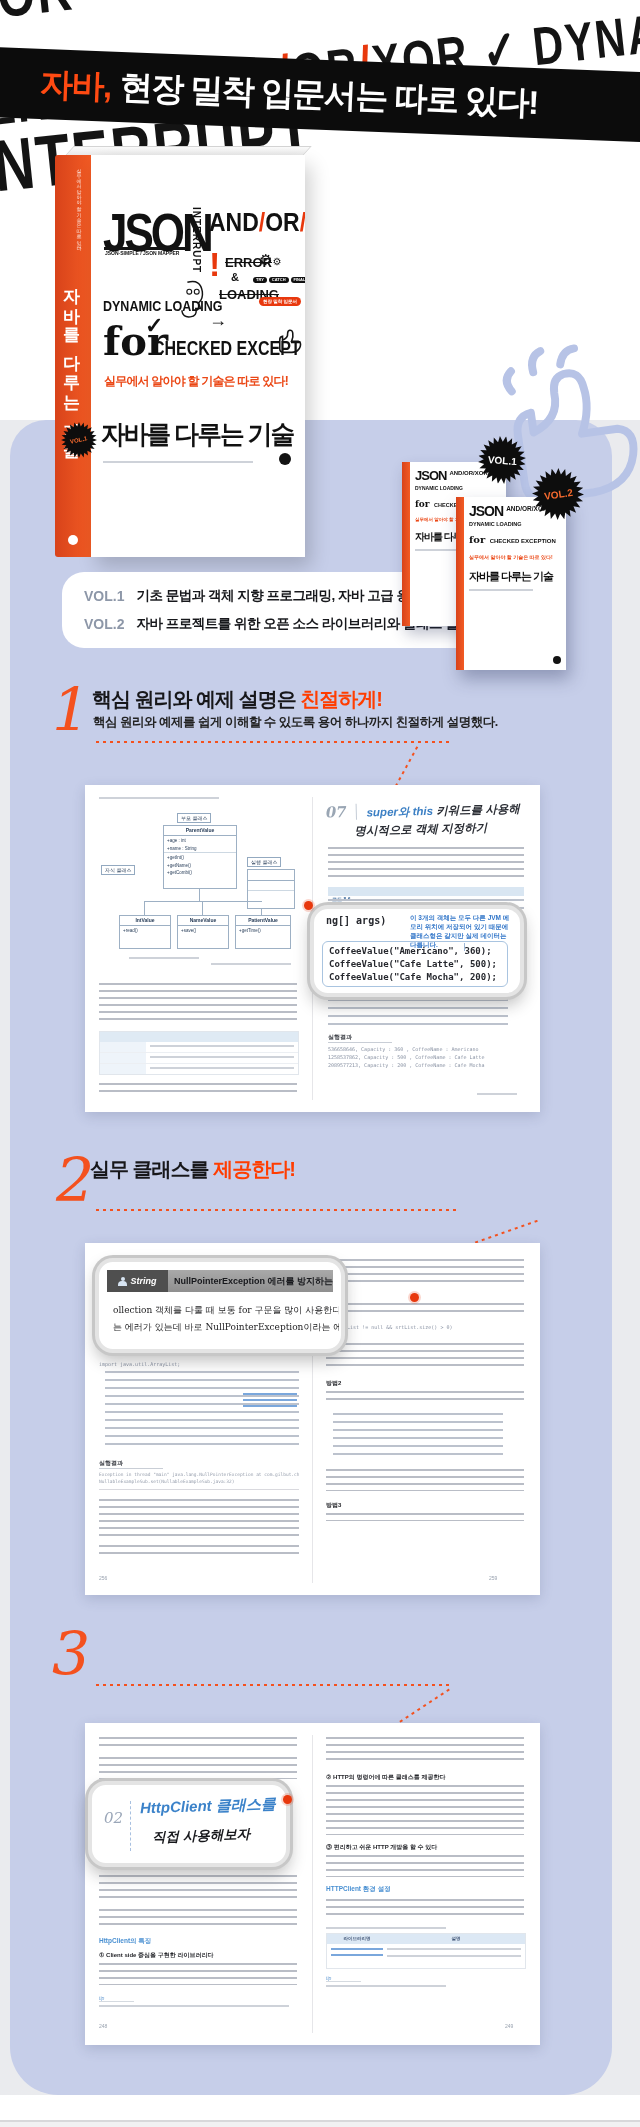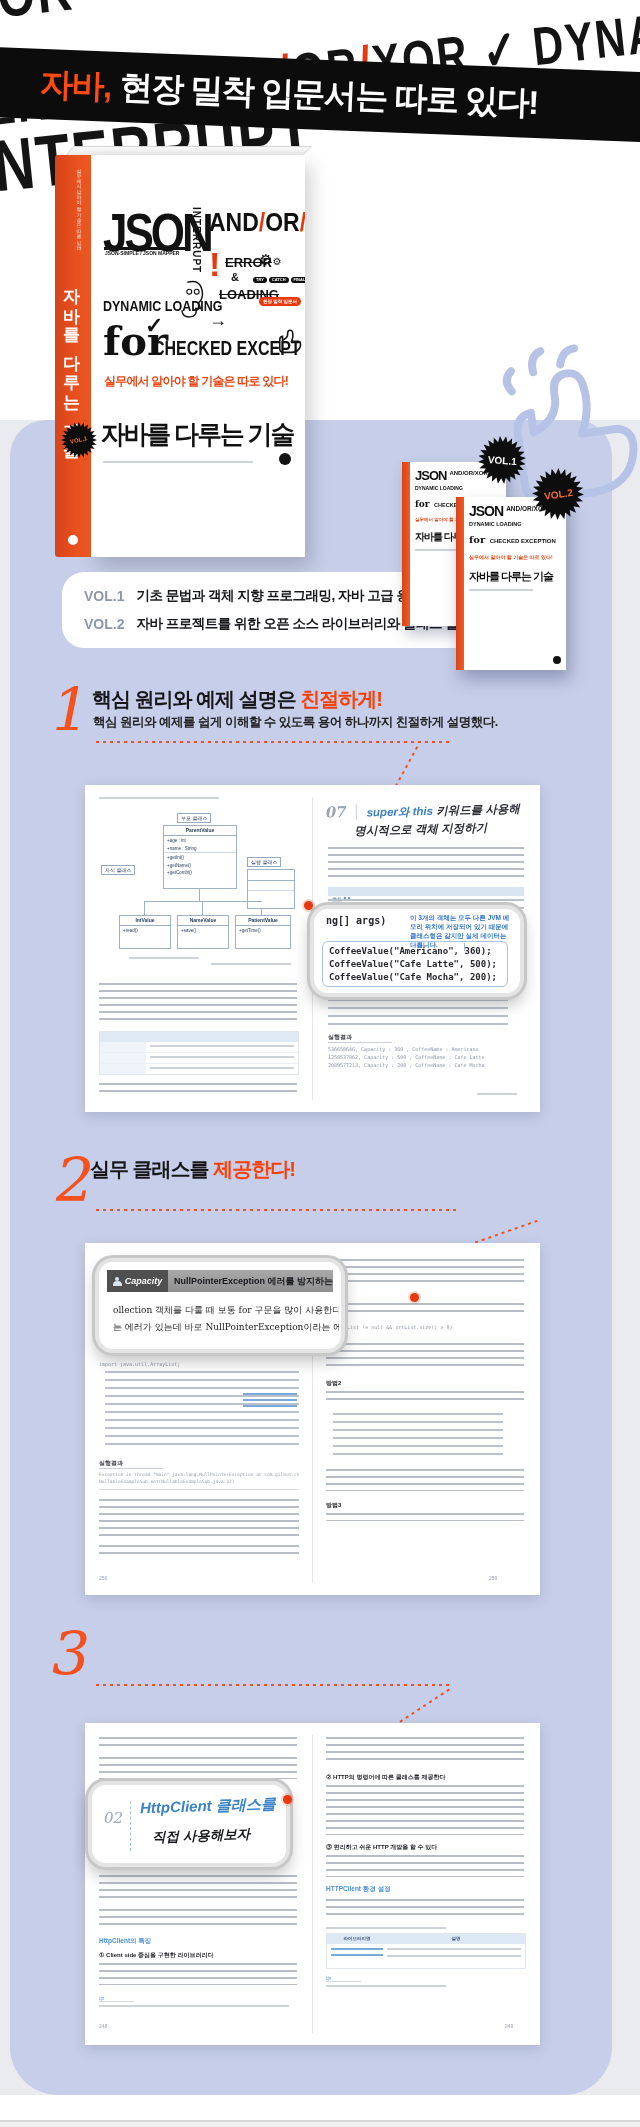--- a/index.html
+++ b/index.html
@@ -288,21 +288,21 @@
   <div class="abs dot-h" style="left:540px;top:1222px;width:224px;transform:rotate(160.7deg);"></div>
 
   <div class="abs page" style="left:85px;top:1243px;width:455px;height:352px;">
     <div class="pgdiv"></div>
 
     <div class="abs lines" style="left:14px;top:30px;width:40px;height:30px;"></div>
     <div class="bubble abs" style="left:10px;top:15px;width:250px;height:95px;z-index:3;">
       <div class="abs" style="left:8px;top:8px;right:8px;height:22px;background:linear-gradient(#a9a9a9,#8f8f8f);display:flex;align-items:center;">
         <div style="width:64px;height:100%;background:#4f4f4f;display:flex;align-items:center;justify-content:center;gap:3px;">
           <span class="person"></span>
-          <span class="hand" style="font-size:9px;color:#fff;">Capacity</span>
+          <span class="hand" style="font-size:9px;color:#fff;">String</span>
         </div>
         <span style="font-size:9px;font-weight:800;color:#17181c;margin-left:6px;white-space:nowrap;">NullPointerException 에러를 방지하는</span>
       </div>
       <div class="abs" style="left:14px;top:40px;width:226px;font-family:'DejaVu Serif',serif;font-size:9px;color:#1d1d1f;line-height:17px;white-space:nowrap;overflow:hidden;">
         <div>ollection 객체를 다룰 때 보통 for 구문을 많이 사용한다. C</div>
         <div>는 에러가 있는데 바로 NullPointerException이라는 에러다</div>
       </div>
     </div>
 
     <div class="rdot abs" style="left:325px;top:50px;z-index:4;"></div>

